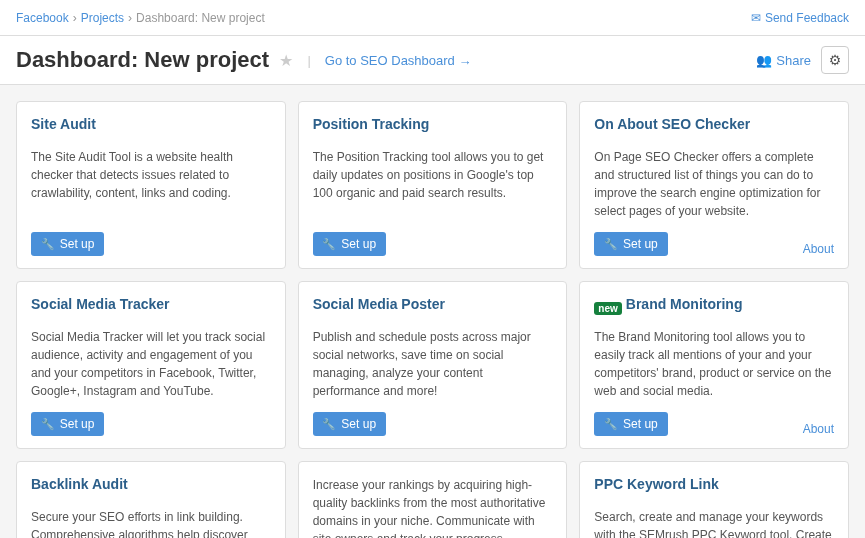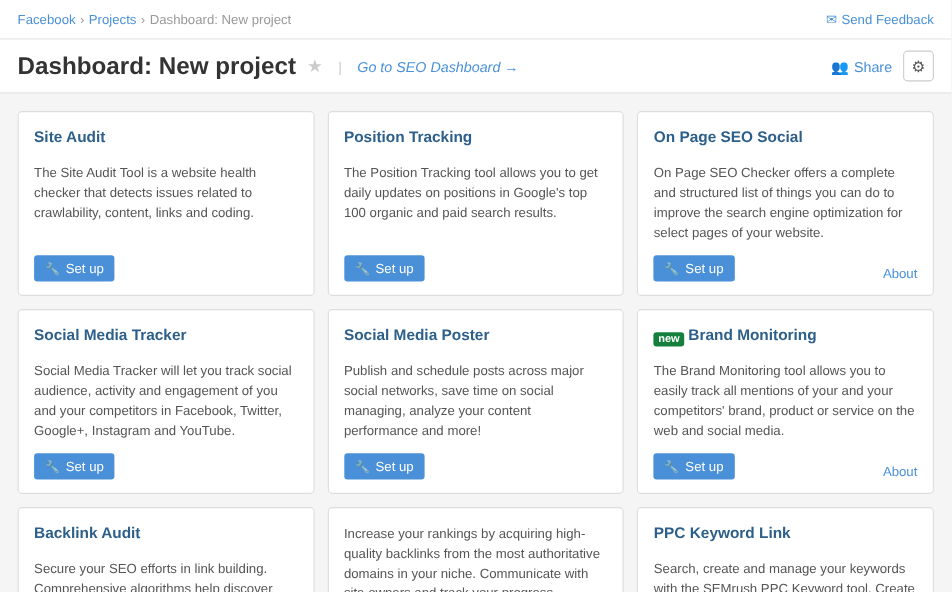--- a/index.html
+++ b/index.html
@@ -63,21 +63,20 @@
       color: #ccc;
       font-size: 16px;
       cursor: pointer;
     }
     .divider-bar { color: #ccc; margin: 0 4px; }
     .seo-dashboard-link {
       font-size: 13px;
       color: #4a90d9;
       text-decoration: none;
       cursor: pointer;
-      font-style: italic;
     }
     .page-header-right {
       display: flex;
       align-items: center;
       gap: 10px;
     }
     .share-btn {
       display: flex;
       align-items: center;
       gap: 4px;
@@ -222,21 +221,21 @@
       </div>
       <div class="tool-card">
         <div class="tool-card-title-row">
           <span class="tool-card-title">Position Tracking</span>
         </div>
         <p class="tool-card-desc">The Position Tracking tool allows you to get daily updates on positions in Google's top 100 organic and paid search results.</p>
         <button class="setup-btn"><span style="font-size:11px;">🔧</span> Set up</button>
       </div>
       <div class="tool-card">
         <div class="tool-card-title-row">
-          <span class="tool-card-title">On Page SEO Social</span>
+          <span class="tool-card-title">On About SEO Checker</span>
         </div>
         <p class="tool-card-desc">On Page SEO Checker offers a complete and structured list of things you can do to improve the search engine optimization for select pages of your website.</p>
         <button class="setup-btn"><span style="font-size:11px;">🔧</span> Set up</button>
         <a class="about-link" href="#">About</a>
       </div>
       <div class="tool-card">
         <div class="tool-card-title-row">
           <span class="tool-card-title">Social Media Tracker</span>
         </div>
         <p class="tool-card-desc">Social Media Tracker will let you track social audience, activity and engagement of you and your competitors in Facebook, Twitter, Google+, Instagram and YouTube.</p>

